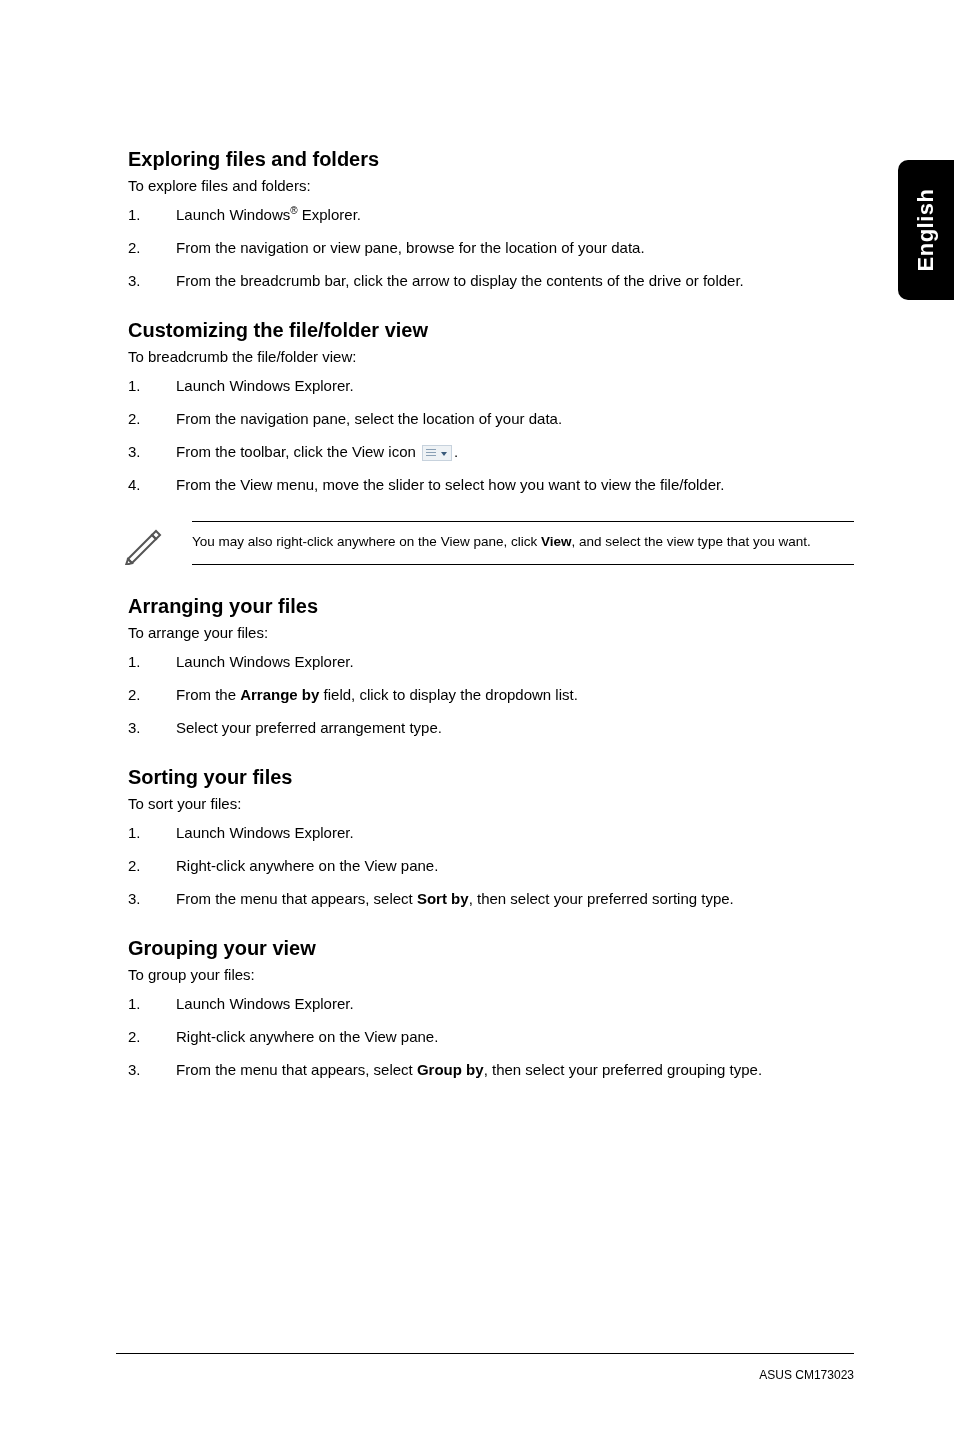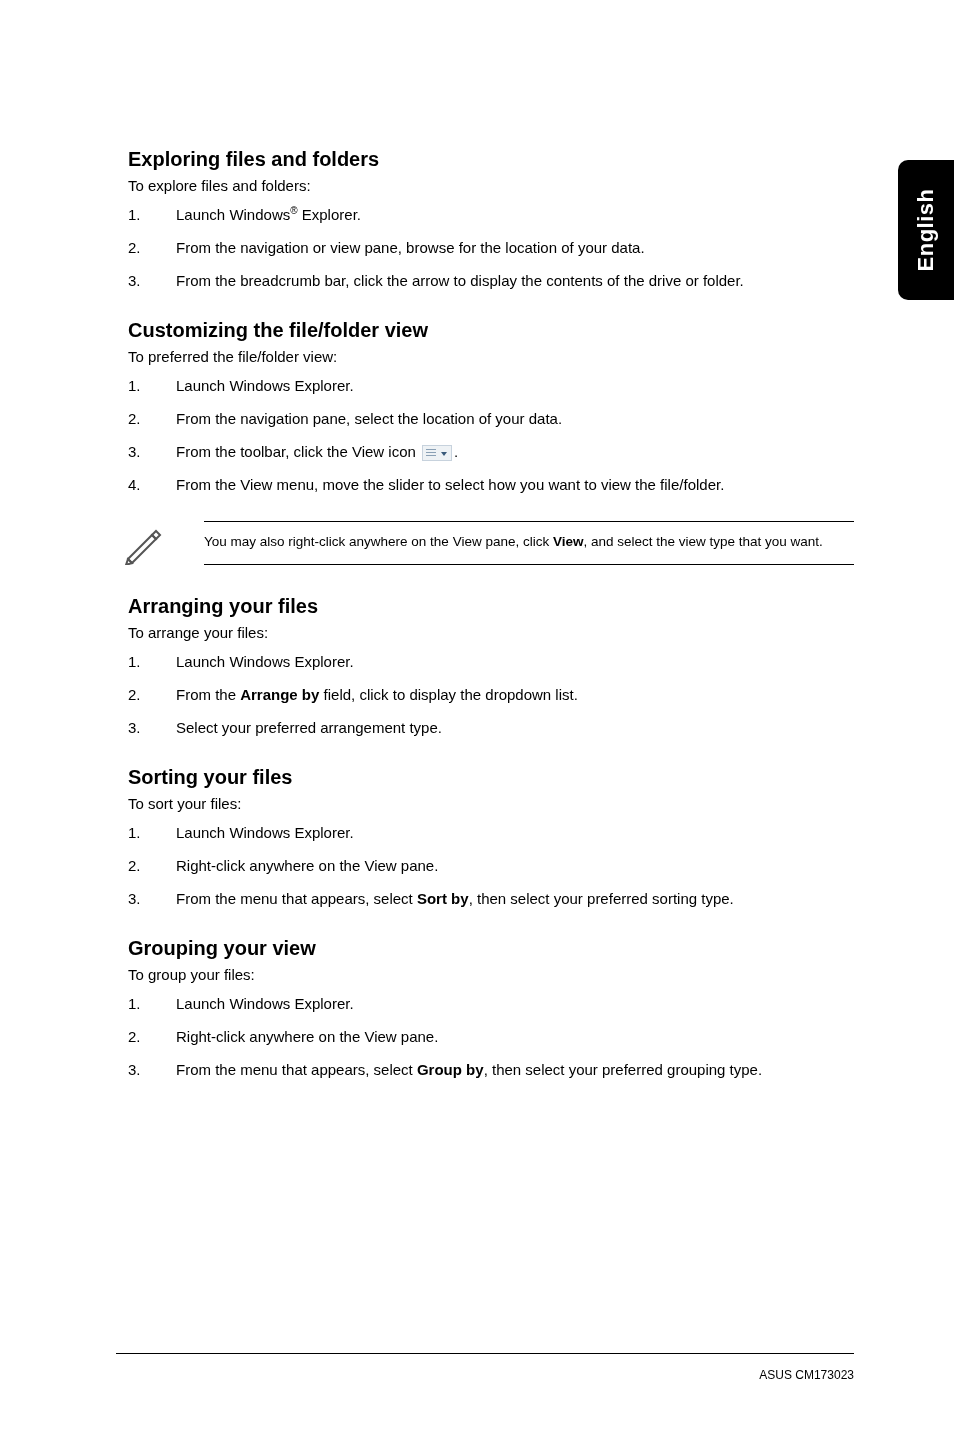--- a/index.html
+++ b/index.html
@@ -85,21 +85,21 @@
     position: absolute;
     right: 4px; top: 6px;
     width: 0; height: 0;
     border-left: 3px solid transparent;
     border-right: 3px solid transparent;
     border-top: 4px solid #3a5a7a;
   }
   .note-block {
     display: flex;
     align-items: flex-start;
-    gap: 38px;
+    gap: 26px;
     margin: 10px 0 30px 0;
   }
   .note-icon {
     width: 44px; height: 44px;
     flex-shrink: 0;
     margin-left: -6px;
   }
   .note-body {
     flex: 1;
     border-top: 1px solid #000;
@@ -145,21 +145,21 @@
       </li>
       <li>
         <span class="num">3.</span>
         <span class="txt">From the breadcrumb bar, click the arrow to display the contents of the drive or folder.</span>
       </li>
     </ol>
   </div>
 
   <div class="section">
     <h2>Customizing the file/folder view</h2>
-    <div class="subhead">To preferred the file/folder view:</div>
+    <div class="subhead">To breadcrumb the file/folder view:</div>
     <ol>
       <li>
         <span class="num">1.</span>
         <span class="txt">Launch Windows Explorer.</span>
       </li>
       <li>
         <span class="num">2.</span>
         <span class="txt">From the navigation pane, select the location of your data.</span>
       </li>
       <li>

